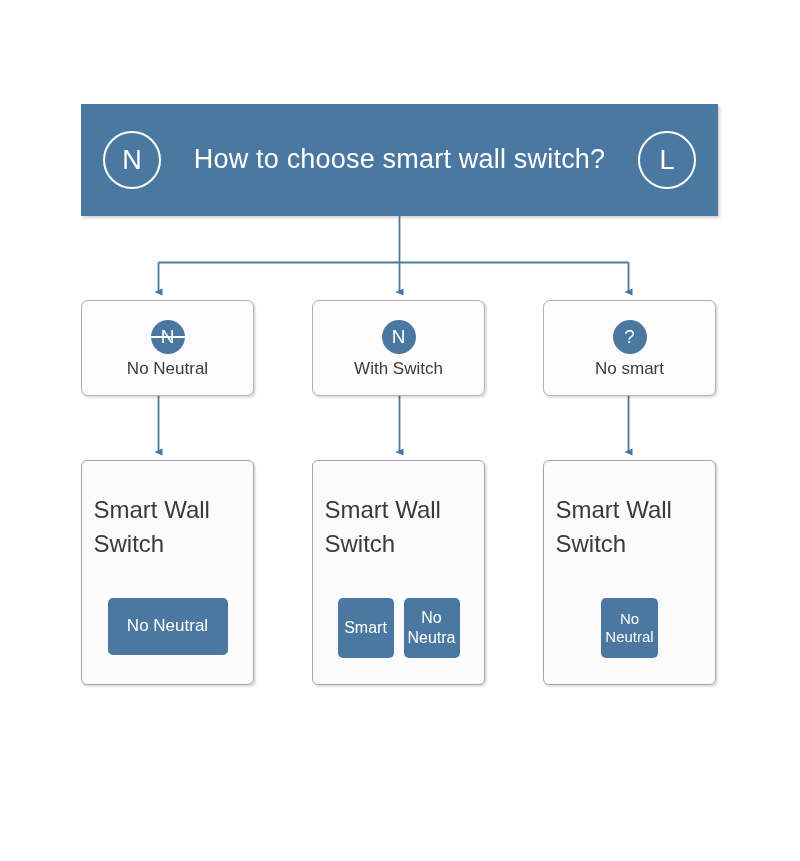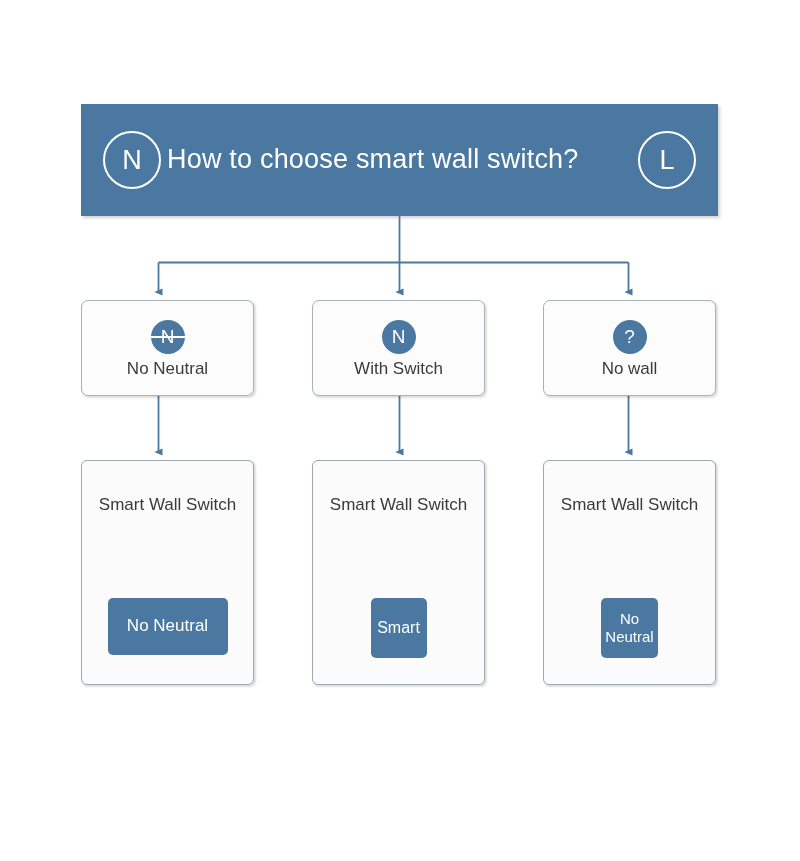--- a/index.html
+++ b/index.html
@@ -30,20 +30,21 @@
     background: #4a78a1;
     box-shadow: 2px 2px 3px rgba(0,0,0,0.18);
     display: flex;
     align-items: center;
     justify-content: space-between;
     padding: 0 22px;
     box-sizing: border-box;
   }
   .header-title {
     flex: 1 1 auto;
+    text-align: center;
     color: #ffffff;
     font-size: 27px;
     line-height: 1.25;
     letter-spacing: 0.2px;
     padding: 0 6px;
   }
   .circle-outline {
     flex: 0 0 auto;
     width: 54px;
     height: 54px;
@@ -130,22 +131,22 @@
     flex-direction: column;
     align-items: center;
   }
   .product-card.col1 { left: 81px;  top: 460px; }
   .product-card.col2 { left: 312px; top: 460px; }
   .product-card.col3 { left: 543px; top: 460px; }
 
   .card-title {
     margin-top: 32px;
     width: 148px;
-    text-align: center;
-    font-size: 17px;
+    text-align: left;
+    font-size: 24px;
     line-height: 1.42;
     color: #3a3a3a;
   }
 
   .switch-row {
     position: absolute;
     left: 0;
     right: 0;
     top: 137px;
     display: flex;
@@ -226,34 +227,35 @@
     <div class="badge">
       <span>N</span>
     </div>
     <div class="option-label">With Switch</div>
   </div>
 
   <div class="option-box col3">
     <div class="badge">
       <span>?</span>
     </div>
-    <div class="option-label">No wall</div>
+    <div class="option-label">No smart</div>
   </div>
 
   <div class="product-card col1">
     <div class="card-title">Smart Wall Switch</div>
     <div class="switch-row">
       <div class="switch-btn wide">No Neutral</div>
     </div>
   </div>
 
   <div class="product-card col2">
     <div class="card-title">Smart Wall Switch</div>
     <div class="switch-row">
       <div class="switch-btn half">Smart</div>
+      <div class="switch-btn half">No Neutra</div>
     </div>
   </div>
 
   <div class="product-card col3">
     <div class="card-title">Smart Wall Switch</div>
     <div class="switch-row">
       <div class="switch-btn small">No Neutral</div>
     </div>
   </div>
 

